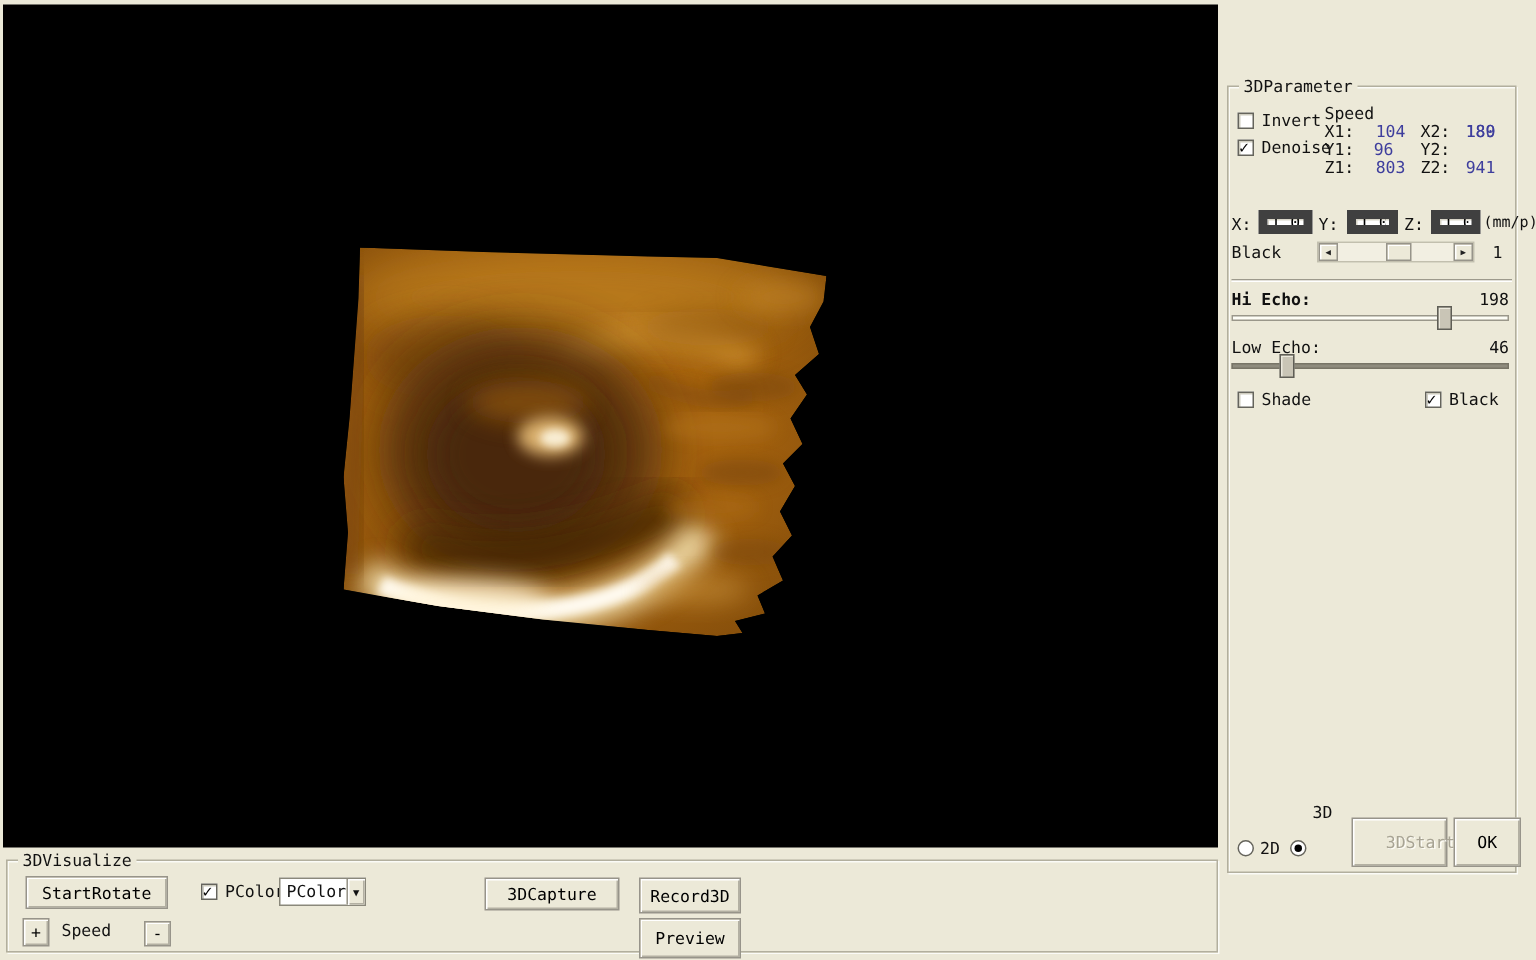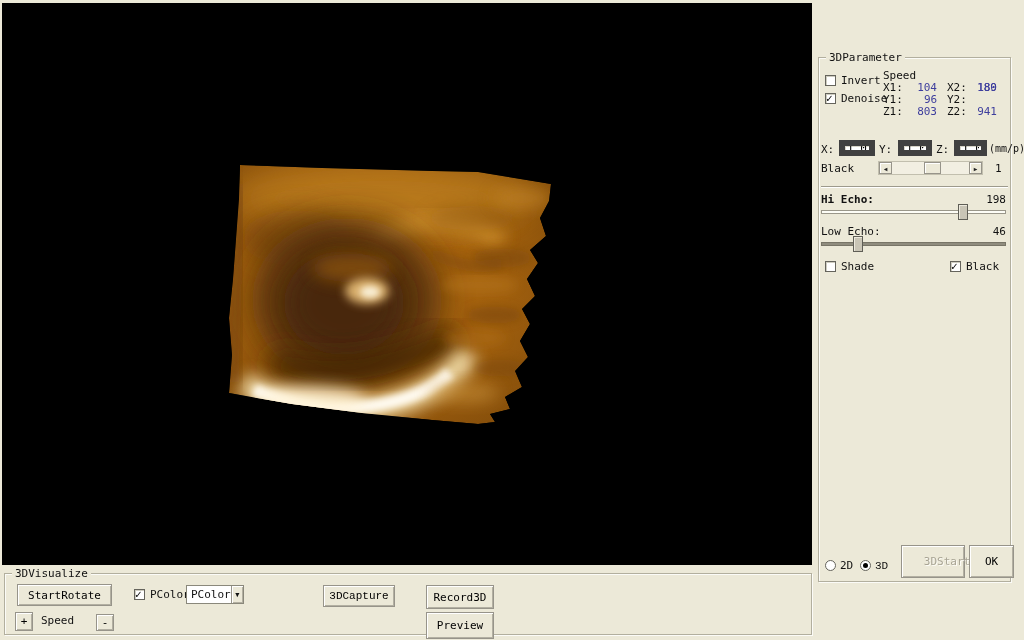--- a/index.html
+++ b/index.html
@@ -111,21 +111,21 @@
     <span class="checkbox checked" style="left:6px; top:35px;"></span>
     <span class="lbl" style="left:22px; top:35px;">Denoise</span>
 
     <span class="lbl" style="left:64px; top:12px;">Speed</span>
 
     <span class="lbl" style="left:64px; top:24px;">X1:</span>
     <span class="lbl num-blue" style="left:90px; top:24px; width:28px; text-align:right;">104</span>
     <span class="lbl" style="left:128px; top:24px;">X2:</span>
     <span class="lbl num-blue" style="left:150px; top:24px; width:28px; text-align:right;">189</span>
     <span class="lbl" style="left:64px; top:36px;">Y1:</span>
-    <span class="lbl num-blue" style="left:105px; top:36px; width:28px; ">96</span>
+    <span class="lbl num-blue" style="left:82px; top:36px; width:28px; text-align:right;">96</span>
     <span class="lbl" style="left:128px; top:36px;">Y2:</span>
     <span class="lbl num-blue" style="left:150px; top:24px; width:28px; text-align:right;">180</span>
     <span class="lbl" style="left:64px; top:48px;">Z1:</span>
     <span class="lbl num-blue" style="left:90px; top:48px; width:28px; text-align:right;">803</span>
     <span class="lbl" style="left:128px; top:48px;">Z2:</span>
     <span class="lbl num-blue" style="left:150px; top:48px; width:28px; text-align:right;">941</span>
 
     <span class="lbl" style="left:2px; top:86px;">X:</span>
     <input class="edit" style="left: 20px; top: 82px; width: 36px; height: 16px;" value="1.0">
     <span class="lbl" style="left:60px; top:86px;">Y:</span>
@@ -155,39 +155,39 @@
     <div class="slider-thumb" style="left:34px; top:178px;"></div>
 
     <span class="checkbox" style="left:6px; top:203px;"></span>
     <span class="lbl" style="left:22px; top:203px;">Shade</span>
     <span class="checkbox checked" style="left:131px; top:203px;"></span>
     <span class="lbl" style="left:147px; top:203px;">Black</span>
 
     <span class="radio" style="left:6px; top:502px;"></span>
     <span class="lbl" style="left:21px; top:502px;">2D</span>
     <span class="radio checked" style="left:41px; top:502px;"></span>
-    <span class="lbl" style="left:56px; top:502px;font-family:Liberation Mono, monospace;">3D</span>
+    <span class="lbl" style="left:56px; top:478px;">3D</span>
     <div class="btn disabled" style="left:82px; top:487px; width:64px; height:33px;padding-left:28px;">3DStart</div>
     <div class="btn" style="left:150px; top:487px; width:45px; height:33px;">OK</div>
   </div>
 
   <div class="groupbox" style="left:4px; top:573px; width:808px; height:62px;padding-left:16px;">
     <span class="legend">3DVisualize</span>
 
     <div class="btn" style="left:12px; top:10px; width:95px; height:22px;">StartRotate</div>
 
     <span class="checkbox checked" style="left:129px; top:15px;"></span>
     <span class="lbl" style="left:145px; top:15px;">PColor</span>
 
     <div class="dropdown" style="left:181px; top:11px; width:58px; height:19px;">
       <span class="dd-text">PColor</span>
       <span class="dd-btn">▼</span>
     </div>
 
-    <div class="btn" style="left:318px; top:11px; width:72px; height:22px;font-family:Liberation Mono, monospace;">3DCapture</div>
+    <div class="btn" style="left:318px; top:11px; width:90px; height:22px;">3DCapture</div>
     <div class="btn" style="left:421px; top:11px; width:68px; height:24px;">Record3D</div>
     <div class="btn" style="left:421px; top:38px; width:68px; height:27px;">Preview</div>
 
     <div class="btn" style="left:10px; top:38px; width:18px; height:19px;">+</div>
     <span class="lbl" style="left:36px; top:41px;">Speed</span>
     <div class="btn" style="left:91px; top:40px; width:18px; height:17px;">-</div>
   </div>
 
 </div>
 

